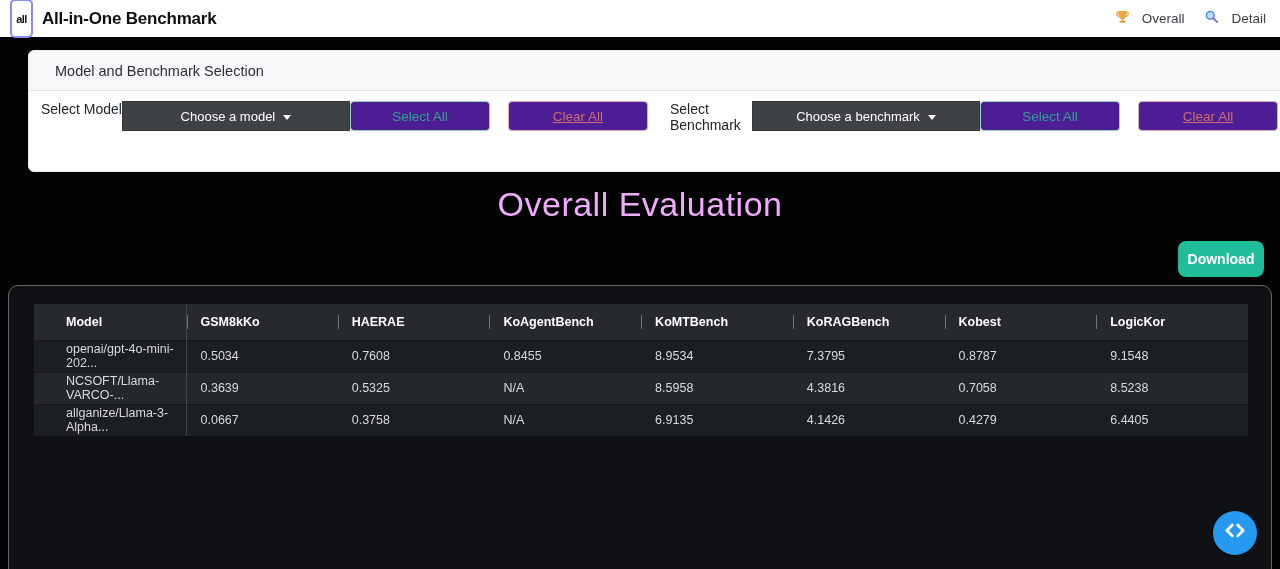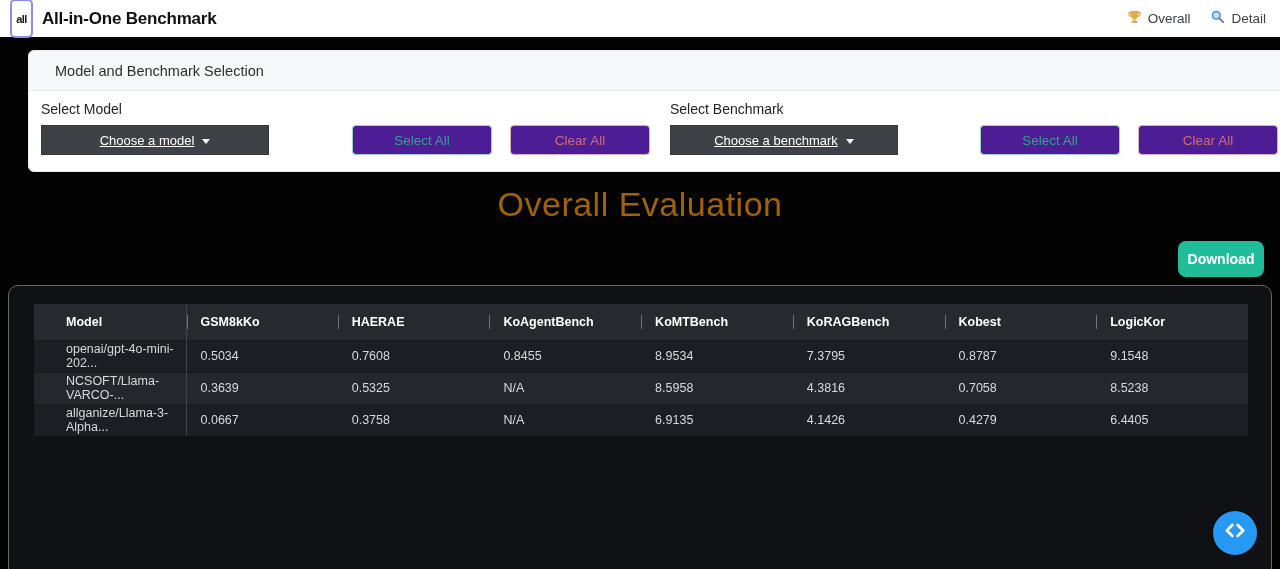--- a/index.html
+++ b/index.html
@@ -15,62 +15,62 @@
     background:#ffffff; display:flex; align-items:center; padding:0 14px 0 10px;
   }
   .logo-box {
     width:23px; height:39px; border:2px solid var(--logo-border,#8b8bf0);
     border-radius:5px; background:#fff; display:flex; align-items:center; justify-content:center;
     margin-right:9px;
   }
   .logo-box span { font-size:11px; font-weight:bold; color:#15171c; letter-spacing:-0.5px; }
   .app-title { font-size:17px; font-weight:bold; color:#0e1013; letter-spacing:-0.2px; }
   .topnav { margin-left:auto; display:flex; align-items:center; gap:20px; }
-  .topnav .nav-item { display:flex; align-items:center; gap:6px; cursor:pointer; }
+  .topnav .nav-item { display:flex; align-items:center; gap:12px; cursor:pointer; }
   .topnav .nav-item span.lbl { font-size:13.5px; color:#3c4146; }
 
   
   .sel-card {
     position:absolute; left:8px; top:50px; width:1264px; height:122px;
     background:#ffffff; border-radius:6px; overflow:hidden;
     border:1px solid #e9ebed;
     margin-left:20px;
   }
   .sel-card-header {
     height:40px; background:#f7f8f9; border-bottom:1px solid #e2e5e8;
     display:flex; align-items:center; padding-left:26px;
     font-size:14.5px; color:#2b3035;
   }
   .sel-card-body { display:flex; padding-top:10px; }
-  .sel-col { width:50%; display:flex; flex-direction:column; }
+  .sel-col { width:50%; display:flex; }
   .sel-col.left  { padding:0 10px 0 12px; }
   .sel-col.right { padding:0 13px 0 10px; }
   .sel-label { font-size:14px; color:#212529; margin-bottom:8px; }
   .controls-row { display:flex; align-items:center; height:30px; }
   .dd-btn {
     width:228px; height:30px; background:#3e4247; border:1px solid #34383c; border-radius:0;
     color:#ffffff; font-size:13px; display:flex; align-items:center; justify-content:center;
-    cursor:pointer; font-family:inherit;text-decoration:underline;
+    cursor:pointer; font-family:inherit;
   }
   .caret {
     display:inline-block; width:0; height:0; margin-left:8px; margin-top:2px;
     border-left:4px solid transparent; border-right:4px solid transparent;
     border-top:5px solid #ffffff;
   }
   .btn-outline {
     width:140px; height:30px; background:#4c1d95; border-radius:4px; font-size:13.5px;
     display:flex; align-items:center; justify-content:center; cursor:pointer; font-family:inherit;
   }
   .btn-select-all { border:1px solid #9fcec4; color:var(--success-teal,#35a08e); margin-left:auto; }
-  .btn-clear-all  { border:1px solid #ddafaf; color:var(--danger-red,#cf6d6d); margin-left:18px; }
+  .btn-clear-all  { border:1px solid #ddafaf; color:var(--danger-red,#cf6d6d); margin-left:18px;text-decoration:underline; }
 
   
   .main-title {
     position:absolute; left:0; top:185px; width:1280px; text-align:center;
-    font-size:34px; color:#a16207; font-weight:400; letter-spacing:0.5px;
+    font-size:34px; color:#f0abfc; font-weight:400; letter-spacing:0.5px;
   }
   .download-btn {
     position:absolute; right:16px; top:241px; width:86px; height:36px;
     background:var(--accent-teal,#20bd9a); border:none; border-radius:8px;
     color:#ffffff; font-size:14px; font-weight:bold; cursor:pointer; font-family:inherit;
   }
 
   
   .table-wrap {
     position:absolute; left:8px; top:285px; width:1264px; height:310px;

